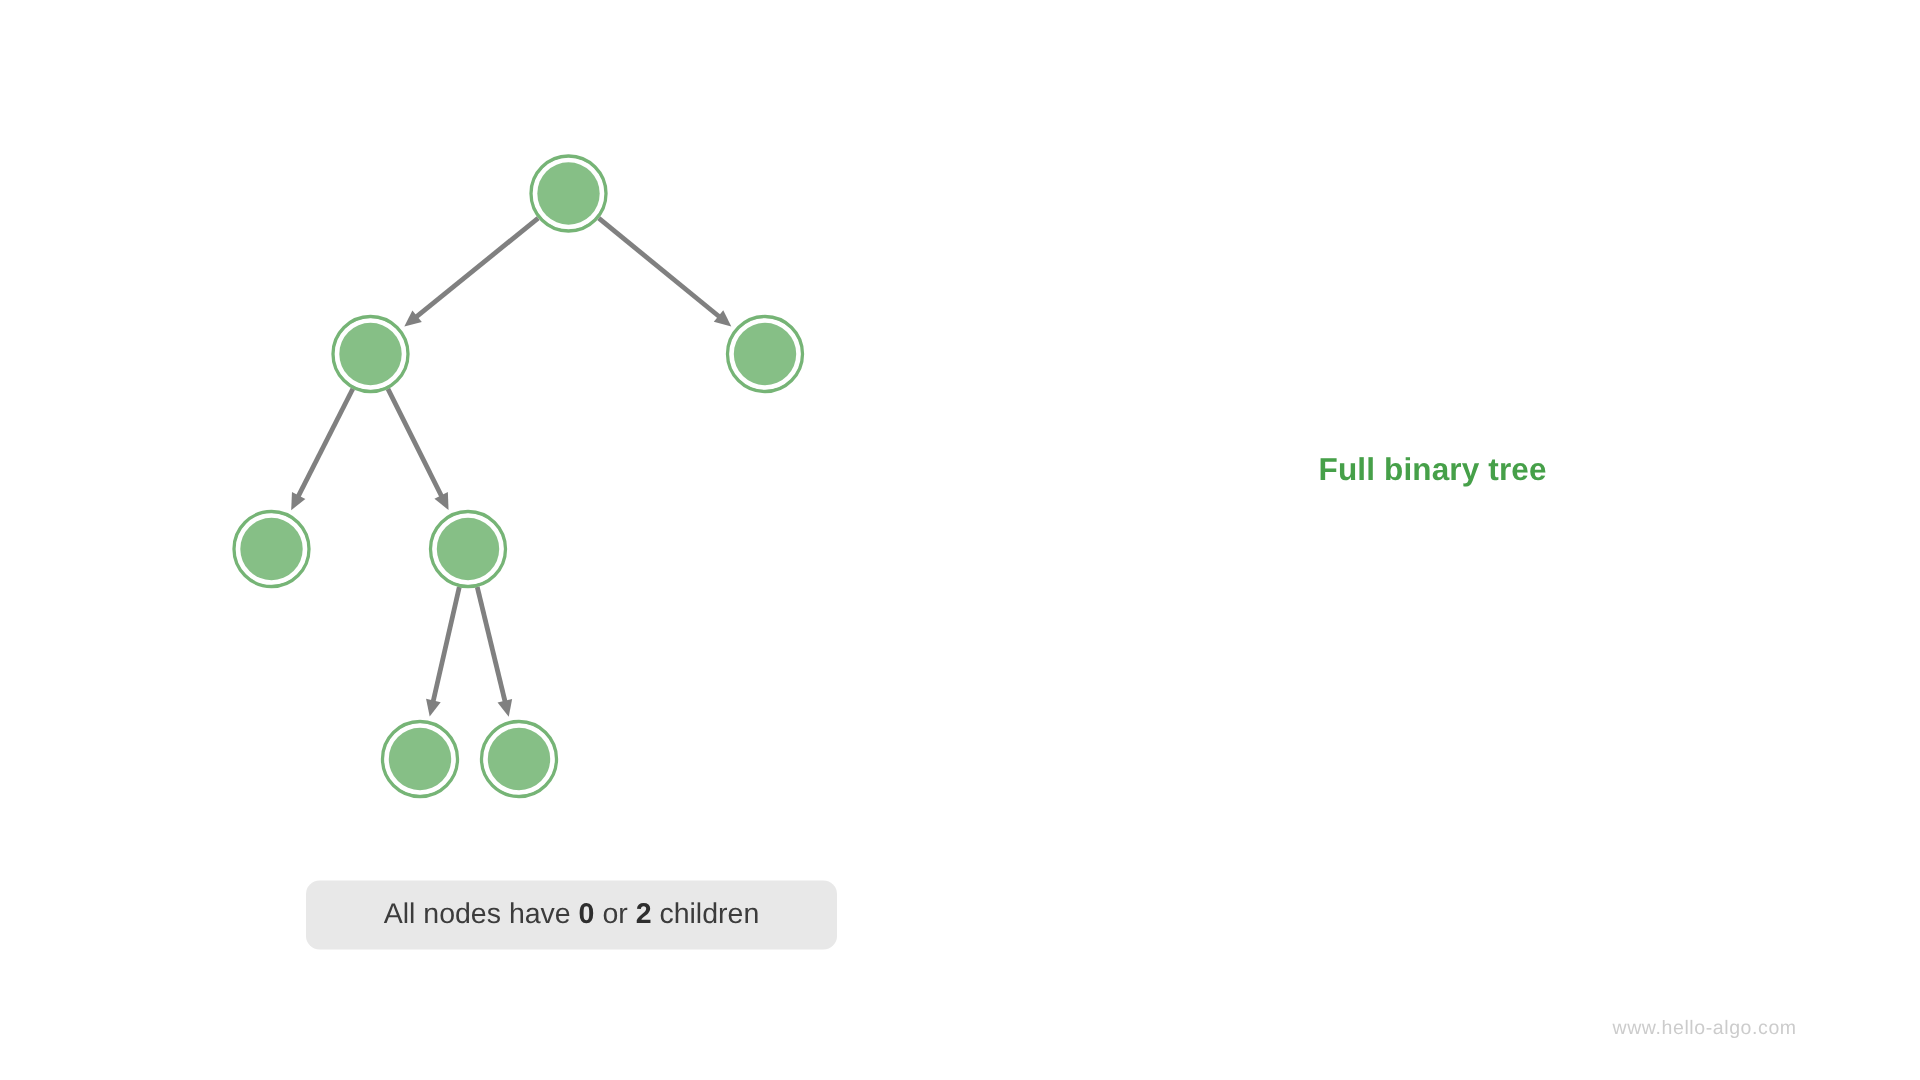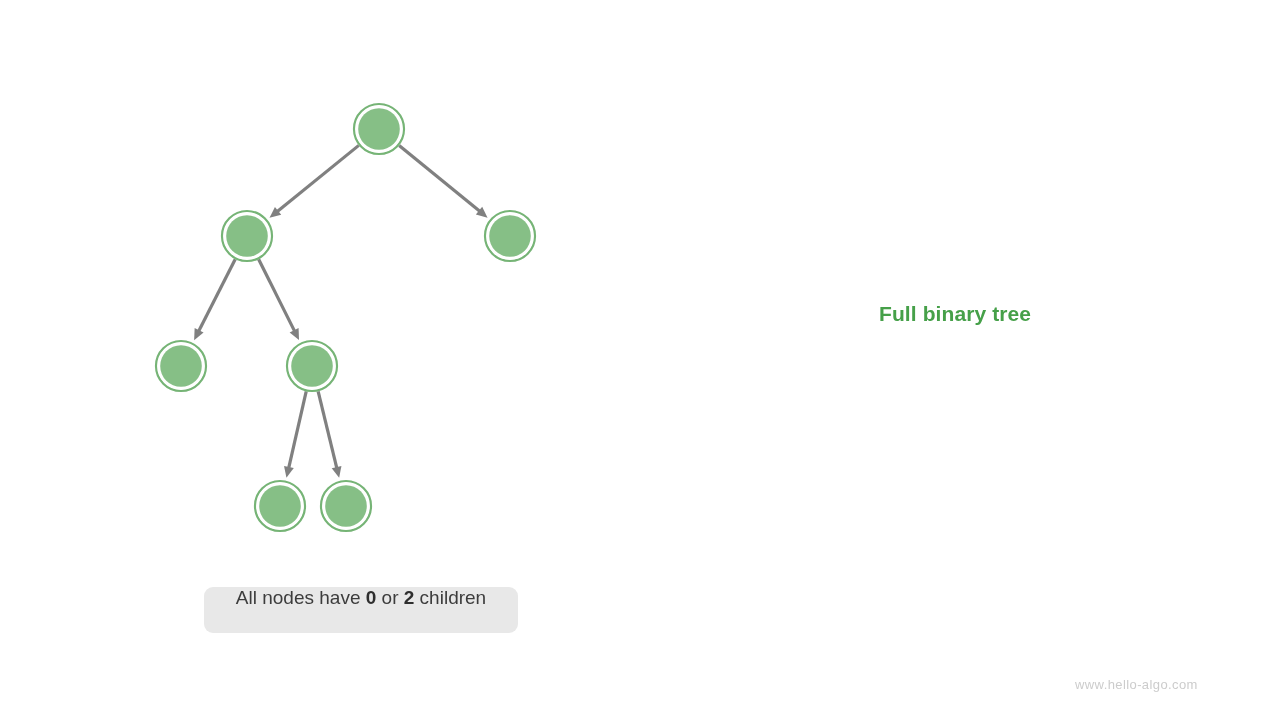--- a/index.html
+++ b/index.html
@@ -35,25 +35,26 @@
     font-size: 21px;
     font-weight: bold;
     color: #46a049;
     letter-spacing: 0.1px;
     white-space: nowrap;
   }
   #caption-box {
     position: absolute;
     left: 204px;
     top: 587px;
-    width: 314px;
+    width: 354px;
     height: 46px;
     background: #e8e8e8;
     border-radius: 9px;
     display: flex;
+    align-items: center;
     justify-content: center;
   }
   #caption-text {
     font-size: 19px;
     color: #3c3c3c;
     white-space: nowrap;
   }
   #caption-text b {
     font-weight: bold;
     color: #2e2e2e;

